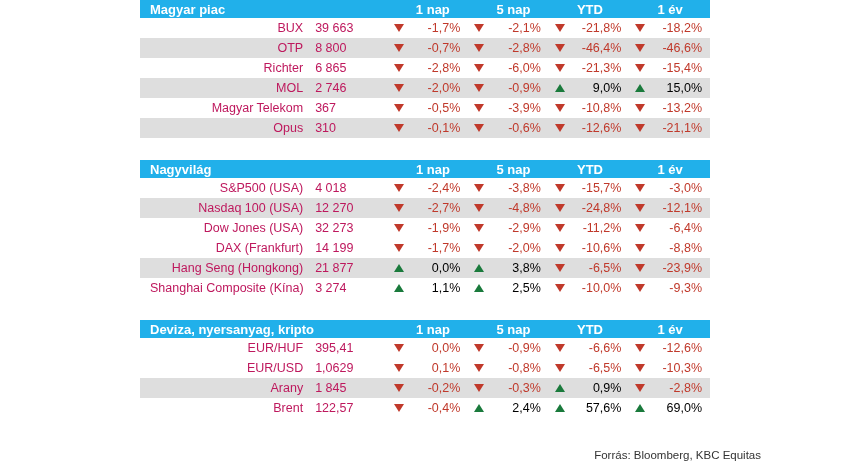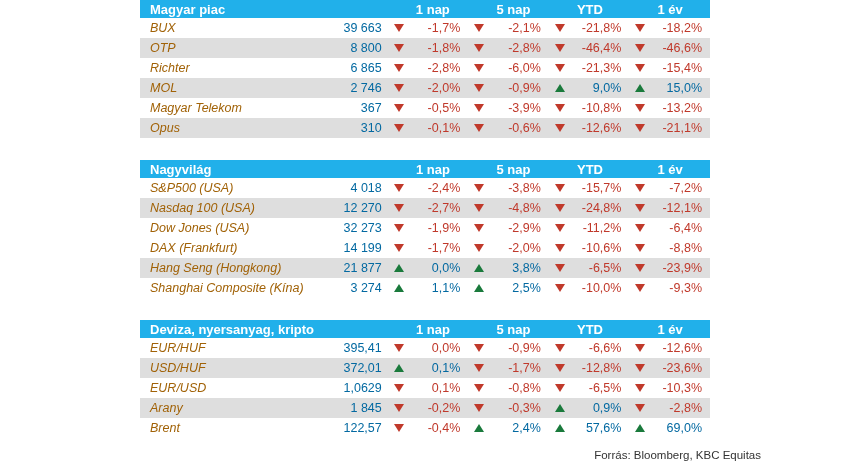--- a/index.html
+++ b/index.html
@@ -44,27 +44,27 @@
   tbody tr td {
     height: 20px;
     padding: 0 6px;
     vertical-align: middle;
     white-space: nowrap;
     font-size: 12.5px;
   }
   tr.alt td { background: #dedede; }
   tr.plain td { background: #ffffff; }
 
-  td.c-name { text-align: left; padding-left: 10px; color: #a16207; font-style: italic; }
-  td.c-val  { text-align: right; padding-right: 6px; color: #0369a1; }
+  td.c-name { text-align: right; padding-left: 10px; color: #be185d; }
+  td.c-val  { text-align: left; padding-right: 6px; color: #be185d; }
   td.c-arrow { text-align: center; padding: 0; width: 22px; }
   td.c-pct  { text-align: right; padding-right: 8px; font-weight: normal; }
 
   .pct-neg { color: #c0392b; }
-  .pct-pos { color: #0369a1; }
+  .pct-pos { color: #000000; }
 
   .tri {
     display: inline-block;
     width: 0; height: 0;
     border-left: 5px solid transparent;
     border-right: 5px solid transparent;
   }
   .tri-down { border-top: 8px solid #c0392b; }
   .tri-up { border-bottom: 8px solid #1a7a3c; }
 
@@ -128,21 +128,21 @@
             <td class="c-pct pct-neg">-2,1%</td>
             <td class="c-arrow"><span class="tri tri-down"></span></td>
             <td class="c-pct pct-neg">-21,8%</td>
             <td class="c-arrow"><span class="tri tri-down"></span></td>
             <td class="c-pct pct-neg">-18,2%</td>
           </tr>
           <tr class="alt">
             <td class="c-name">OTP</td>
             <td class="c-val">8 800</td>
             <td class="c-arrow"><span class="tri tri-down"></span></td>
-            <td class="c-pct pct-neg">-1,8%</td>
+            <td class="c-pct pct-neg">-0,7%</td>
             <td class="c-arrow"><span class="tri tri-down"></span></td>
             <td class="c-pct pct-neg">-2,8%</td>
             <td class="c-arrow"><span class="tri tri-down"></span></td>
             <td class="c-pct pct-neg">-46,4%</td>
             <td class="c-arrow"><span class="tri tri-down"></span></td>
             <td class="c-pct pct-neg">-46,6%</td>
           </tr>
           <tr class="plain">
             <td class="c-name">Richter</td>
             <td class="c-val">6 865</td>
@@ -224,21 +224,21 @@
           <tr class="plain">
             <td class="c-name">S&amp;P500 (USA)</td>
             <td class="c-val">4 018</td>
             <td class="c-arrow"><span class="tri tri-down"></span></td>
             <td class="c-pct pct-neg">-2,4%</td>
             <td class="c-arrow"><span class="tri tri-down"></span></td>
             <td class="c-pct pct-neg">-3,8%</td>
             <td class="c-arrow"><span class="tri tri-down"></span></td>
             <td class="c-pct pct-neg">-15,7%</td>
             <td class="c-arrow"><span class="tri tri-down"></span></td>
-            <td class="c-pct pct-neg">-7,2%</td>
+            <td class="c-pct pct-neg">-3,0%</td>
           </tr>
           <tr class="alt">
             <td class="c-name">Nasdaq 100 (USA)</td>
             <td class="c-val">12 270</td>
             <td class="c-arrow"><span class="tri tri-down"></span></td>
             <td class="c-pct pct-neg">-2,7%</td>
             <td class="c-arrow"><span class="tri tri-down"></span></td>
             <td class="c-pct pct-neg">-4,8%</td>
             <td class="c-arrow"><span class="tri tri-down"></span></td>
             <td class="c-pct pct-neg">-24,8%</td>
@@ -328,32 +328,20 @@
             <td class="c-val">395,41</td>
             <td class="c-arrow"><span class="tri tri-down"></span></td>
             <td class="c-pct pct-neg">0,0%</td>
             <td class="c-arrow"><span class="tri tri-down"></span></td>
             <td class="c-pct pct-neg">-0,9%</td>
             <td class="c-arrow"><span class="tri tri-down"></span></td>
             <td class="c-pct pct-neg">-6,6%</td>
             <td class="c-arrow"><span class="tri tri-down"></span></td>
             <td class="c-pct pct-neg">-12,6%</td>
           </tr>
-          <tr class="alt">
-            <td class="c-name">USD/HUF</td>
-            <td class="c-val">372,01</td>
-            <td class="c-arrow"><span class="tri tri-up"></span></td>
-            <td class="c-pct pct-pos">0,1%</td>
-            <td class="c-arrow"><span class="tri tri-down"></span></td>
-            <td class="c-pct pct-neg">-1,7%</td>
-            <td class="c-arrow"><span class="tri tri-down"></span></td>
-            <td class="c-pct pct-neg">-12,8%</td>
-            <td class="c-arrow"><span class="tri tri-down"></span></td>
-            <td class="c-pct pct-neg">-23,6%</td>
-          </tr>
           <tr class="plain">
             <td class="c-name">EUR/USD</td>
             <td class="c-val">1,0629</td>
             <td class="c-arrow"><span class="tri tri-down"></span></td>
             <td class="c-pct pct-neg">0,1%</td>
             <td class="c-arrow"><span class="tri tri-down"></span></td>
             <td class="c-pct pct-neg">-0,8%</td>
             <td class="c-arrow"><span class="tri tri-down"></span></td>
             <td class="c-pct pct-neg">-6,5%</td>
             <td class="c-arrow"><span class="tri tri-down"></span></td>

